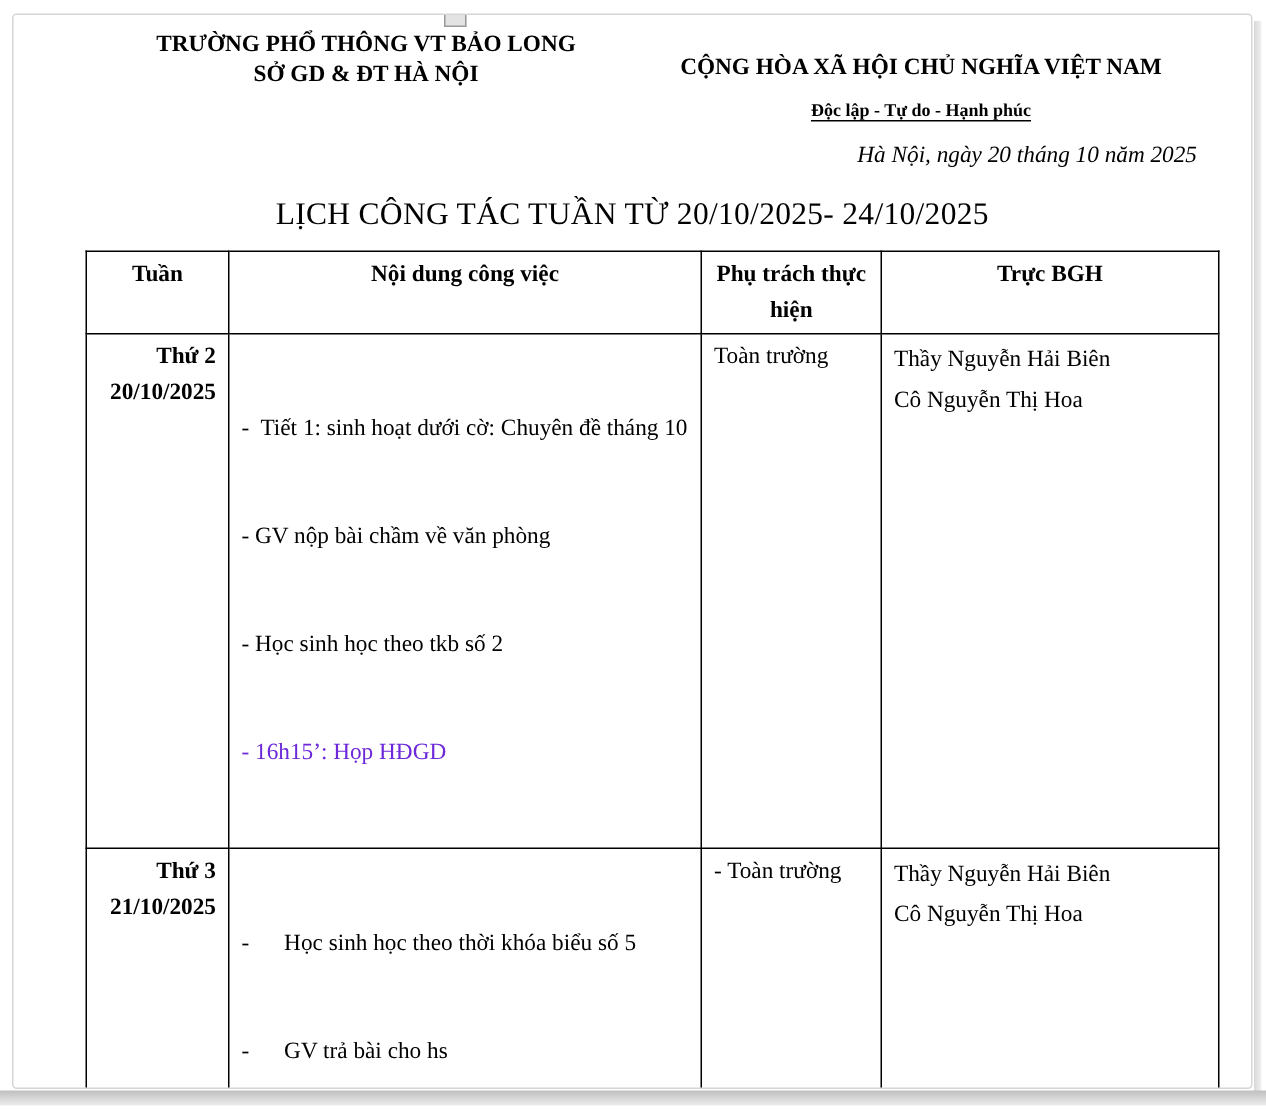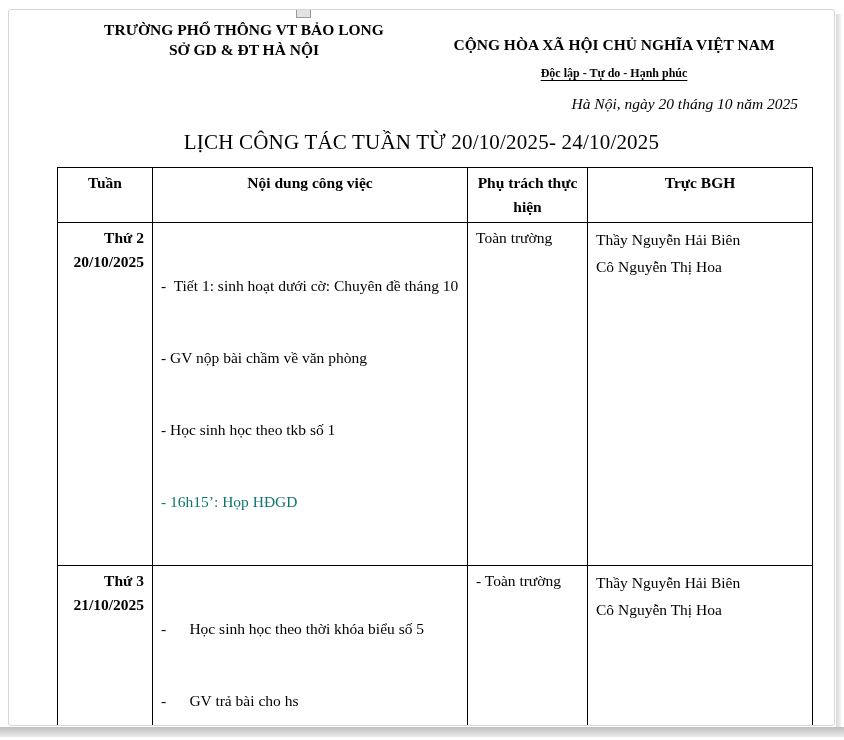--- a/index.html
+++ b/index.html
@@ -37,21 +37,21 @@
   table.schedule th,table.schedule td{
     border:1.6px solid #000;vertical-align:top;box-sizing:border-box;
     padding:3px 8px;line-height:24px;
   }
   th.h{font-weight:bold;text-align:center;vertical-align:middle;padding:2px 4px;line-height:21px;font-size:15.5px;}
   td.week{font-weight:bold;text-align:right;padding-top:6px;font-size:15.5px;}
   td.tasks{white-space:pre-wrap;padding-top:5px;}
   td.charge{padding-top:5px;padding-left:9px;}
   td.duty{padding-top:5px;padding-left:9px;}
   .task{min-height:24px;}
-  .task.red{color:#0f766e;}
+  .task.red{color:#6d28d9;}
   .duty-line{line-height:27px;}
   tr.hr{height:45px;} tr.r0{height:122px;} tr.r1{height:80px;}
 </style>
 </head>
 <body>
 
 <div class="page">
   <span class="artifact-square"></span>
 
   <div class="doc-header">
@@ -85,21 +85,21 @@
     </tr>
 
     <tr class="r0">
       <td class="week">
         <div>Thứ 2</div>
         <div>20/10/2025</div>
       </td>
       <td class="tasks">
         <div class="task">-  Tiết 1: sinh hoạt dưới cờ: Chuyên đề tháng 10</div>
         <div class="task">- GV nộp bài chầm về văn phòng</div>
-        <div class="task">- Học sinh học theo tkb số 1</div>
+        <div class="task">- Học sinh học theo tkb số 2</div>
         <div class="task red">- 16h15’: Họp HĐGD</div>
       </td>
       <td class="charge">Toàn trường</td>
       <td class="duty">
         <div class="duty-line">Thầy Nguyễn Hải Biên</div>
         <div class="duty-line">Cô Nguyễn Thị Hoa</div>
       </td>
     </tr>
 
     <tr class="r1">

